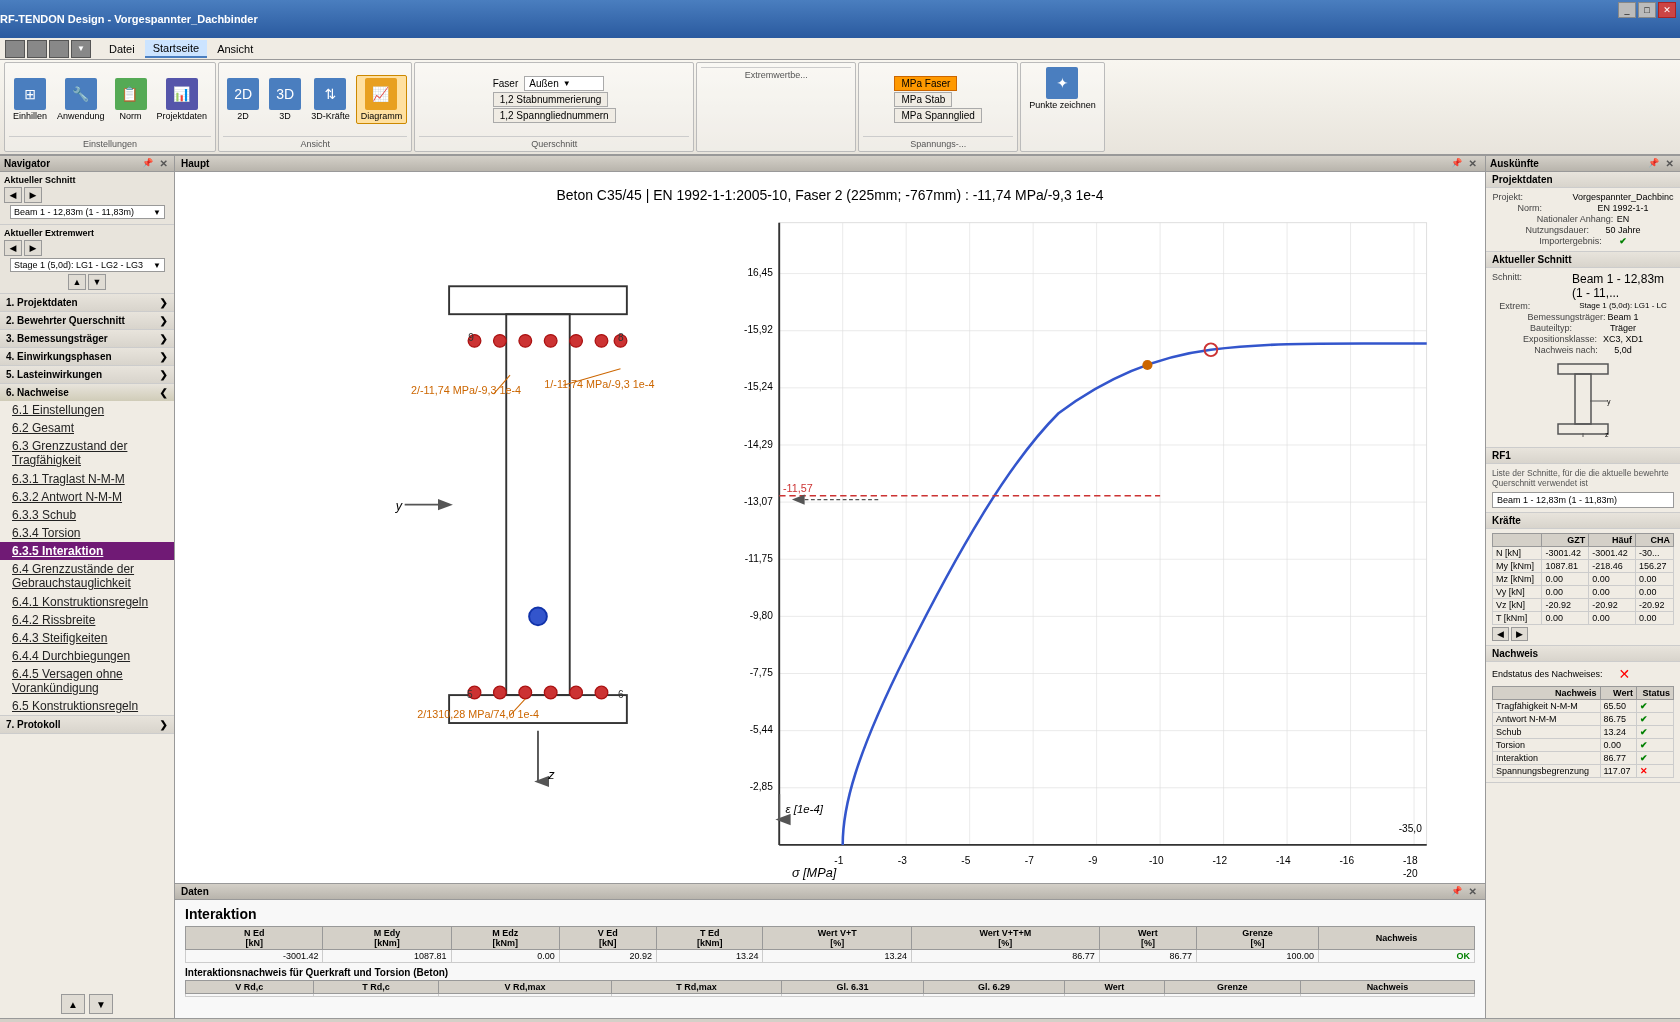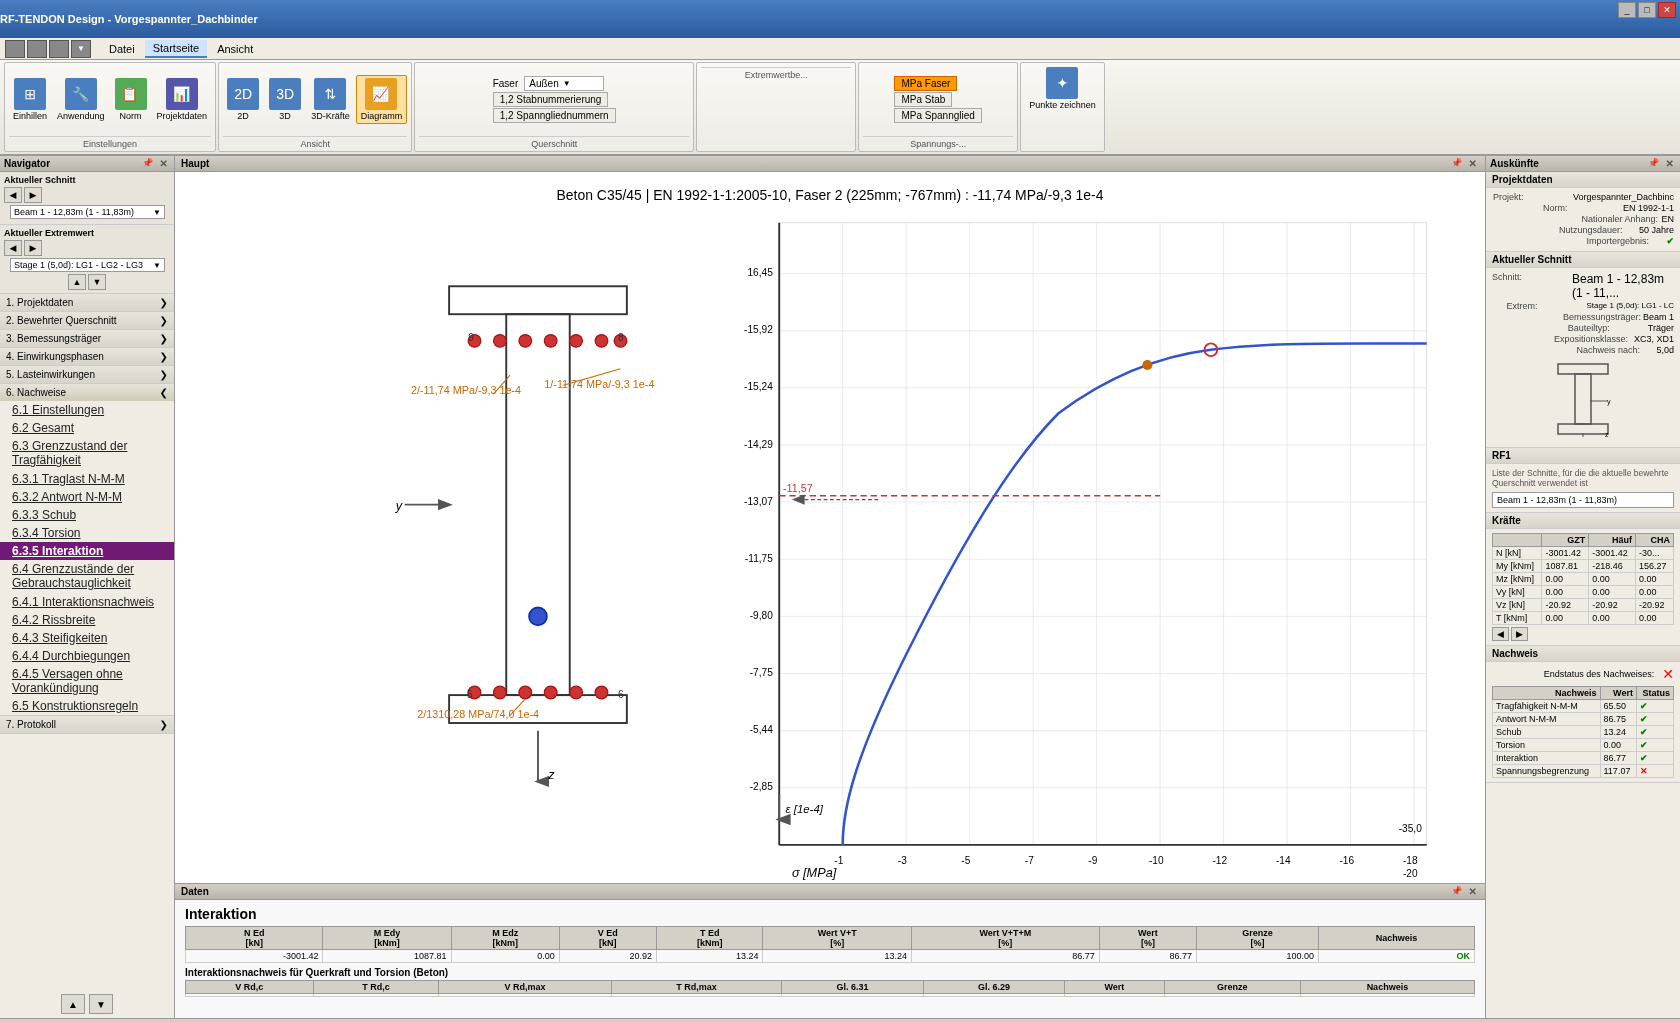--- a/index.html
+++ b/index.html
@@ -27,21 +27,21 @@
     .ribbon-small-btn { background: #f0ece4; border: 1px solid #aaa; padding: 1px 6px; font-size: 10px; cursor: pointer; display: flex; align-items: center; gap: 2px; white-space: nowrap; }
     .ribbon-small-btn.orange-bg { background: #ff9900; border-color: #cc6600; }
 
     
     #main-layout { display: flex; height: calc(1022px - 22px - 22px - 96px - 20px); }
 
     
     #navigator { width: 175px; background: #f0ece4; border-right: 1px solid #999; display: flex; flex-direction: column; overflow: hidden; }
     #navigator-header { background: linear-gradient(to bottom, #d4d0c8, #b8b4ac); padding: 2px 4px; font-size: 10px; font-weight: bold; display: flex; justify-content: space-between; align-items: center; border-bottom: 1px solid #999; }
     .nav-section { border-bottom: 1px solid #ccc; }
-    .nav-section-header { background: linear-gradient(to bottom, #e8e4dc, #d8d4cc); padding: 3px 6px; font-size: 10px; font-weight: normal; cursor: pointer; display: flex; justify-content: space-between; gap: 11px; }
+    .nav-section-header { background: linear-gradient(to bottom, #e8e4dc, #d8d4cc); padding: 3px 6px; font-size: 10px; font-weight: bold; cursor: pointer; display: flex; justify-content: space-between; gap: 11px; }
     .nav-item { padding: 2px 12px; font-size: 12px; cursor: pointer; color: #222; text-decoration: underline; }
     .nav-item.active { background: #701a75; color: white; font-weight: bold; }
     .nav-controls { display: flex; justify-content: center; gap: 4px; padding: 4px; }
     .nav-ctrl-btn { width: 24px; height: 20px; background: #e0dcd4; border: 1px solid #999; cursor: pointer; display: flex; align-items: center; justify-content: center; font-size: 10px; }
 
     
     .nav-combo { width: 155px; background: white; border: 1px solid #999; padding: 1px 3px; font-size: 10px; margin: 2px 6px; display: flex; justify-content: space-between; align-items: center; cursor: pointer; }
     .nav-combo::after { content: '▼'; font-size: 8px; }
 
     
@@ -61,21 +61,21 @@
     .data-table th { background: #d4d0c8; border: 1px solid #999; padding: 1px 4px; text-align: center; font-weight: bold; }
     .data-table td { border: 1px solid #ccc; padding: 1px 4px; text-align: right; }
     .data-table tr:nth-child(even) td { background: #f0f0f0; }
     .data-subtitle { font-size: 10px; font-weight: bold; margin: 4px 0 2px; }
 
     
     #right-panel { width: 195px; background: #f0ece4; border-left: 1px solid #999; display: flex; flex-direction: column; overflow-y: auto; }
     #right-header { background: linear-gradient(to bottom, #d4d0c8, #b8b4ac); padding: 2px 4px; font-size: 10px; font-weight: bold; display: flex; justify-content: space-between; border-bottom: 1px solid #999; }
     .right-section { border-bottom: 1px solid #ccc; padding: 4px 6px; }
     .right-section-title { font-size: 10px; font-weight: bold; background: linear-gradient(to bottom, #e8e4dc, #d8d4cc); margin: -4px -6px 4px; padding: 2px 6px; display: flex; justify-content: space-between; border-bottom: 1px solid #ccc; }
-    .right-row { display: flex; justify-content: flex-end; margin-bottom: 1px; }
+    .right-row { display: flex; justify-content: center; margin-bottom: 1px; }
     .right-row-label { font-size: 9px; color: #444; min-width: 80px; }
     .right-row-value { font-size: 9px; }
 
     
     .nachweis-table { border-collapse: collapse; font-size: 9px; width: 100%; margin-top: 4px; }
     .nachweis-table th { background: #d4d0c8; border: 1px solid #999; padding: 1px 3px; font-size: 9px; text-align: right; }
     .nachweis-table td { border: 1px solid #ccc; padding: 1px 3px; font-size: 9px; }
     .check-green { color: green; font-weight: bold; }
     .check-red { color: red; font-weight: bold; }
 
@@ -287,21 +287,21 @@
         </div>
         <div class="nav-item">6.1 Einstellungen</div>
         <div class="nav-item">6.2 Gesamt</div>
         <div class="nav-item" style="white-space:normal;line-height:1.2;">6.3 Grenzzustand der Tragfähigkeit</div>
         <div class="nav-item">6.3.1 Traglast N-M-M</div>
         <div class="nav-item">6.3.2 Antwort N-M-M</div>
         <div class="nav-item">6.3.3 Schub</div>
         <div class="nav-item">6.3.4 Torsion</div>
         <div class="nav-item active">6.3.5 Interaktion</div>
         <div class="nav-item" style="white-space:normal;line-height:1.2;">6.4 Grenzzustände der Gebrauchstauglichkeit</div>
-        <div class="nav-item">6.4.1 Interaktionsnachweis</div>
+        <div class="nav-item">6.4.1 Konstruktionsregeln</div>
         <div class="nav-item">6.4.2 Rissbreite</div>
         <div class="nav-item">6.4.3 Steifigkeiten</div>
         <div class="nav-item">6.4.4 Durchbiegungen</div>
         <div class="nav-item" style="white-space:normal;line-height:1.2;">6.4.5 Versagen ohne Vorankündigung</div>
         <div class="nav-item">6.5 Konstruktionsregeln</div>
       </div>
       <div class="nav-section">
         <div class="nav-section-header">
           <span>7. Protokoll</span>
             <span>❯</span>
@@ -661,21 +661,21 @@
         </tbody>
       </table>
       <div style="display:flex;gap:2px;margin-top:2px;">
         <button style="font-size:9px;background:#e0dcd4;border:1px solid #999;cursor:pointer;padding:1px 4px;">◀</button>
         <button style="font-size:9px;background:#e0dcd4;border:1px solid #999;cursor:pointer;padding:1px 4px;">▶</button>
       </div>
     </div>
 
     <div class="right-section">
       <div class="right-section-title">Nachweis</div>
-      <div style="display:flex;align-items:center;gap:8px;justify-content:flex-end;">
+      <div style="display:flex;align-items:center;gap:16px;">
         <span style="font-size:9px;">Endstatus des Nachweises:</span>
         <span style="color:red;font-size:14px;">✕</span>
       </div>
       <table class="nachweis-table">
         <thead>
           <tr>
             <th>Nachweis</th>
             <th>Wert</th>
             <th>Status</th>
           </tr>

